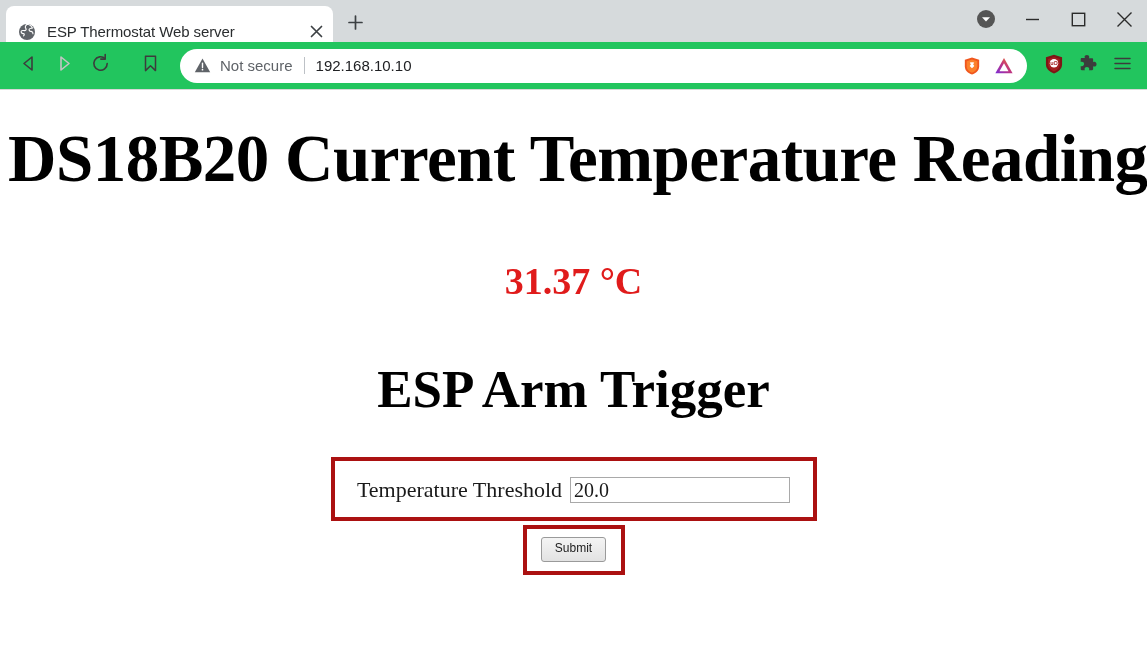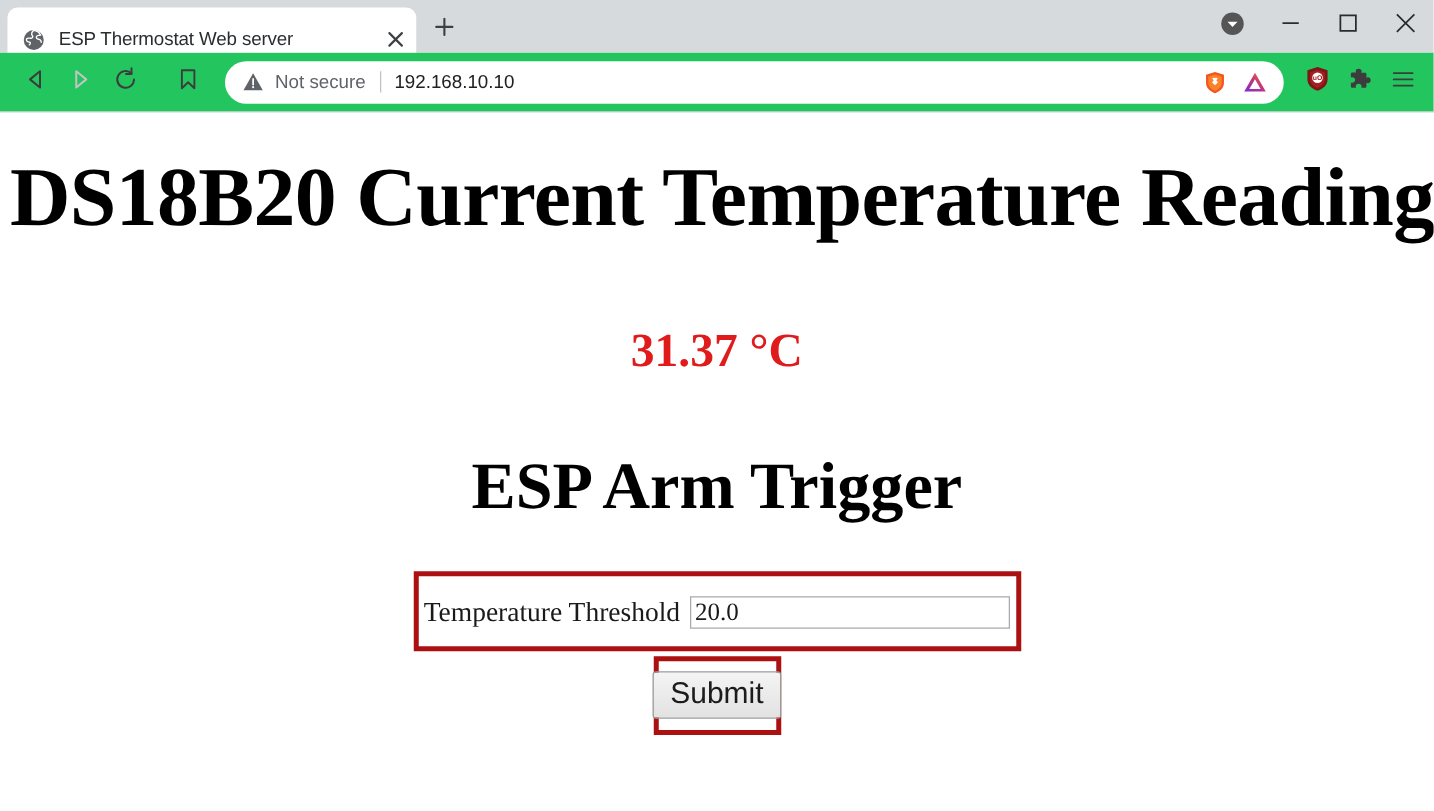--- a/index.html
+++ b/index.html
@@ -241,21 +241,21 @@
     display: flex;
     align-items: center;
     justify-content: center;
     font-family: "Liberation Serif", serif;
     font-size: 22px;
     color: #1a1a1a;
   }
   .form-row.second { margin-top: 6px; }
   .field-label { white-space: nowrap; }
   .text-input {
-    width: 256px;
+    width: 220px;
     height: 26px;
     margin-left: 8px;
     border: 1px solid #a9a9a9;
     background: #ffffff;
     font-family: "Liberation Serif", serif;
     font-size: 20px;
     color: #1a1a1a;
     padding: 0 3px;
     box-sizing: border-box;
     line-height: 24px;
@@ -277,21 +277,21 @@
     margin: 4px auto 0 auto;
     border: 4px solid #ab1111;
     background: #ffffff;
     box-sizing: border-box;
     padding: 8px 0 9px 0;
     display: flex;
     justify-content: center;
   }
   .submit-btn {
     font-family: "Liberation Sans", sans-serif;
-    font-size: 24px;
+    font-size: 12px;
     color: #1c1c1c;
     background: linear-gradient(#f4f4f4, #e2e2e2);
     border: 1px solid #9a9a9a;
     border-radius: 3px;
     padding: 4px 13px 5px 13px;
     line-height: 1.1;
   }
 </style>
 </head>
 <body>

